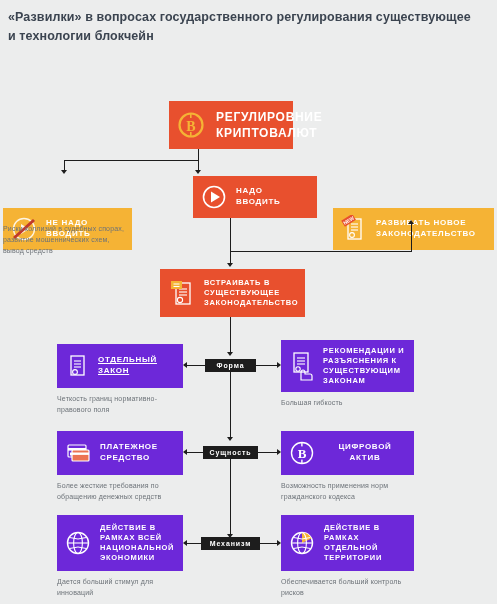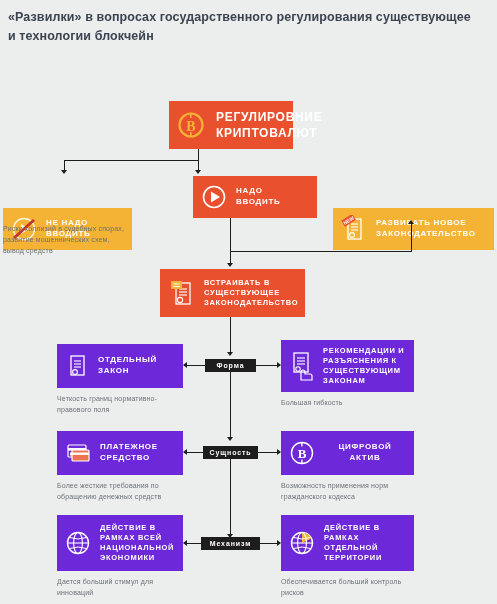--- a/index.html
+++ b/index.html
@@ -191,21 +191,21 @@
   <div class="node c-salmon" style="left:57px; top:344px; width:126px; height:44px; padding:0 8px;">
     <div class="ico" style="width:24px;height:28px;">
       <svg width="24" height="28" viewBox="0 0 24 28">
         <rect x="6" y="4" width="13" height="19" fill="none" stroke="#fff" stroke-width="1.3"></rect>
         <line x1="9" y1="9" x2="16" y2="9" stroke="#fff" stroke-width="1.1"></line>
         <line x1="9" y1="12" x2="16" y2="12" stroke="#fff" stroke-width="1.1"></line>
         <line x1="9" y1="15" x2="16" y2="15" stroke="#fff" stroke-width="1.1"></line>
         <circle cx="10" cy="20" r="2.4" fill="none" stroke="#fff" stroke-width="1.1"></circle>
       </svg>
     </div>
-    <div class="lbl" style="font-size:8px; margin-left:9px; max-width:75px;">Отдельный закон</div>
+    <div class="lbl" style="font-size:8px; margin-left:9px; max-width:75px;text-decoration:underline;">Отдельный закон</div>
   </div>
   <div class="cap" style="left:57px; top:394px; width:125px;">Четкость границ нормативно-правового поля</div>
 
   <div class="pill" style="left:205px; top:359px; width:51px; height:13px;">Форма</div>
 
   <div class="ln lnh" style="left:187px; top:365px; width:18px;"></div>
   <div class="arrow arr-left" style="left:183px; top:362px;"></div>
   <div class="ln lnh" style="left:256px; top:365px; width:21px;"></div>
   <div class="arrow arr-right" style="left:277px; top:362px;"></div>
 

